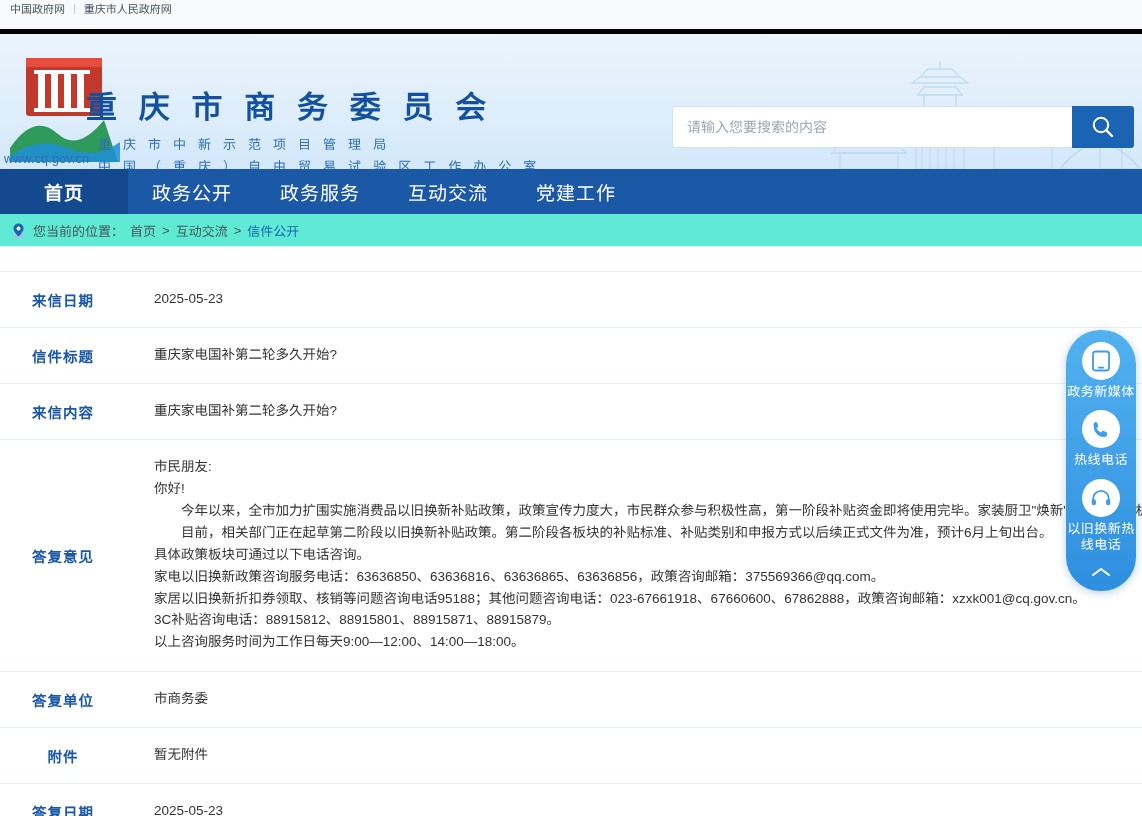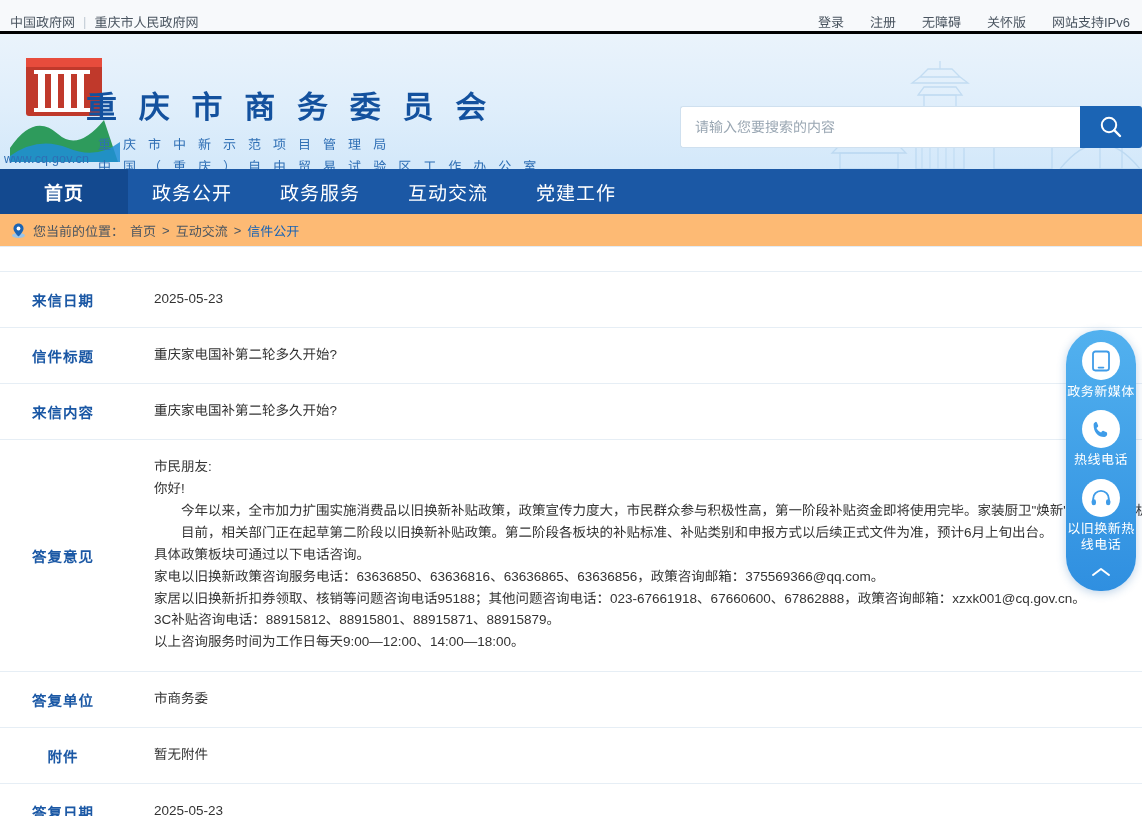--- a/index.html
+++ b/index.html
@@ -8,26 +8,26 @@
     width: 1142px; height: 816px;
     font-family: "Liberation Sans", "DejaVu Sans", sans-serif;
     background: #ffffff;
     overflow: hidden;
   }
 
   
   .topbar {
     height: 34px;
     background: #f7f9fb;
-    border-bottom: 3px solid #000000;
+    border-bottom: 5px solid #000000;
     display: flex;
-    align-items: flex-end;
+    align-items: flex-start;
     justify-content: space-between;
     padding: 0 12px 0 10px;
-    font-size: 13px;
+    font-size: 11px;
     color: #4a5560;
   }
   .topbar-left { display: flex; align-items: center; gap: 8px; }
   .topbar-left .sep { color: #c2cbd4; }
   .topbar-left a { color: #4a5560; text-decoration: none; }
   .topbar-right { display: flex; align-items: center; gap: 26px; }
   .topbar-right a { color: #4a5560; text-decoration: none; white-space: nowrap; margin-top: 40px; }
 
   
   .banner {
@@ -71,21 +71,21 @@
     font-size: 13px;
     letter-spacing: 4.2px;
     color: #2f6fb5;
   }
   .title-sub1 { top: 100px; }
   .title-sub2 { top: 122px; }
 
   
   .searchbox {
     position: absolute;
-    right: 0px; top: 72px;
+    right: 8px; top: 72px;
     width: 462px; height: 42px;
     display: flex;
     align-items: center;
     justify-content: center;
   }
   .search-input {
     flex: 1;
     height: 42px;
     border: 1px solid #cfe0ef;
     border-right: none;
@@ -122,21 +122,21 @@
     padding: 0 24px;
     cursor: pointer;
     white-space: nowrap;
   }
   .nav-item.active { background: #13498f; font-weight: bold; }
   .nav-item.home { padding: 0 44px; }
 
   
   .crumbbar {
     height: 33px;
-    background: #fdba74;
+    background: #5eead4;
     border-bottom: 1px solid #e2ecf5;
     display: flex; align-items: center;
     padding-left: 10px;
     font-size: 13px;
     color: #4a5560;
     gap: 6px;
   }
   .crumbbar .pin { width: 17px; height: 17px; flex: 0 0 17px; }
   .crumbbar a { color: #4a5560; text-decoration: none; }
   .crumbbar a.cur { color: #1b64b4; }

